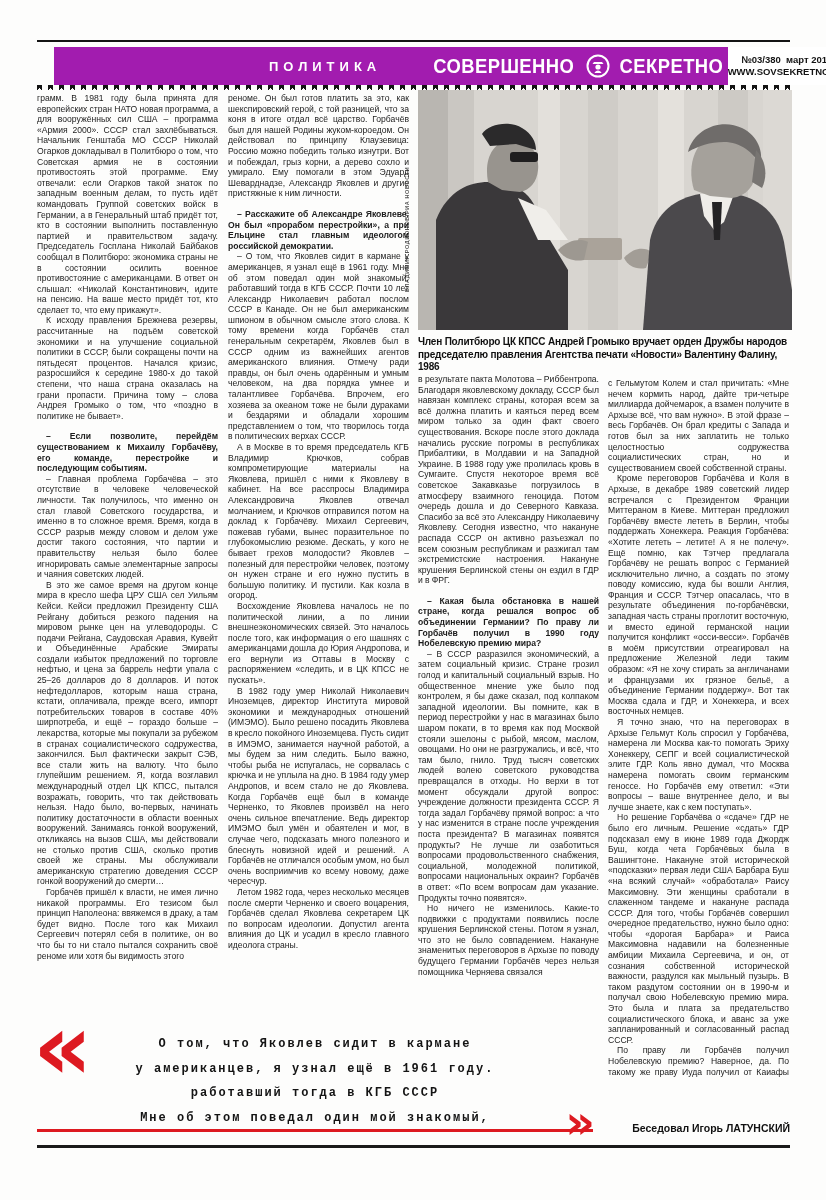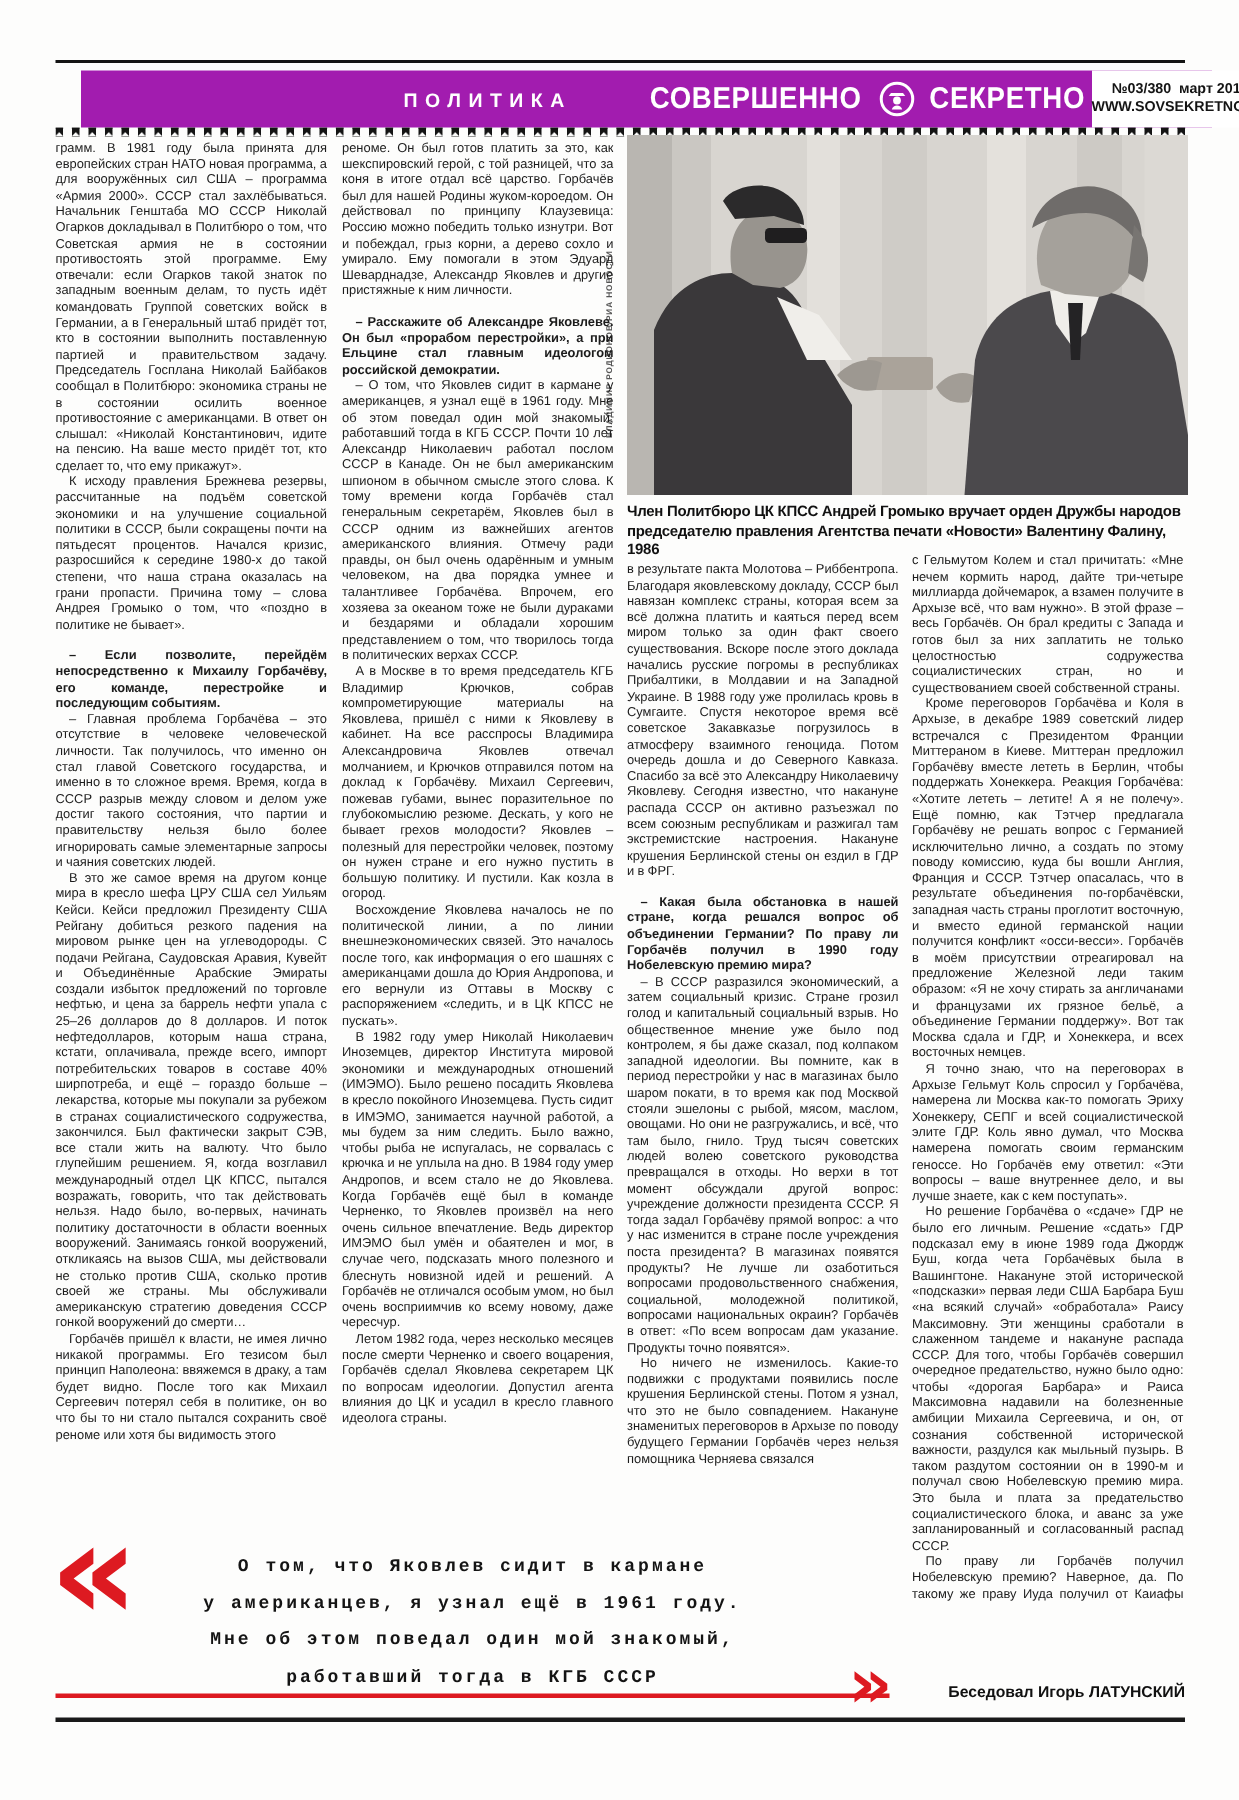--- a/index.html
+++ b/index.html
@@ -40,21 +40,21 @@
   .col p {
     font-size:8.6px; line-height:10.6px; text-align:justify; color:#1c1c1c;
     hyphens:none; word-spacing:-0.2px;
   }
   .col p.ind { text-indent:9px; }
   .col p.q  { font-weight:bold; }
   .col p.g  { margin-top:10px; }
   #col1 { left:37px;  top:93px;  height:924px; }
   #col2 { left:228px; top:93px;  height:968px; }
   #col3 { left:418px; top:374px; height:690px; }
-  #col4 { left:608px; top:368px; height:700px; }
+  #col4 { left:608px; top:378px; height:700px; }
   
   .photo-credit {
     position:absolute; left:404px; top:92px; height:200px; width:10px;
     writing-mode: vertical-rl; transform: rotate(180deg);
     font-size:5.5px; letter-spacing:.6px; color:#555; font-weight:bold; white-space:nowrap;
   }
   .photo { position:absolute; left:418px; top:90px; width:374px; height:240px; background:#cfccc7; }
   .photo svg { display:block; width:100%; height:100%; }
   .caption {
     position:absolute; left:418px; top:336px; width:374px;
@@ -140,21 +140,21 @@
       <path d="M276 100 C268 74 278 48 300 44 C322 40 338 56 338 78 C338 96 328 106 314 108 L292 106 Z" fill="#a5a19b"></path>
       <path d="M270 62 C276 38 304 28 324 38 C340 46 346 62 342 76 C336 62 322 52 306 52 C292 52 280 56 270 62 Z" fill="#6f6c6a"></path>
       <path d="M338 60 C348 70 350 86 344 98 L334 92 Z" fill="#787572"></path>
     </svg>
   </div>
   <div class="caption">Член Политбюро ЦК КПСС Андрей Громыко вручает орден Дружбы народов председателю правления Агентства печати «Новости» Валентину Фалину, 1986</div>
 
   <div class="col" id="col1">
     <p>грамм. В 1981 году была принята для европейских стран НАТО новая программа, а для вооружённых сил США – программа «Армия 2000». СССР стал захлёбываться. Начальник Генштаба МО СССР Николай Огарков докладывал в Политбюро о том, что Советская армия не в состоянии противостоять этой программе. Ему отвечали: если Огарков такой знаток по западным военным делам, то пусть идёт командовать Группой советских войск в Германии, а в Генеральный штаб придёт тот, кто в состоянии выполнить поставленную партией и правительством задачу. Председатель Госплана Николай Байбаков сообщал в Политбюро: экономика страны не в состоянии осилить военное противостояние с американцами. В ответ он слышал: «Николай Константинович, идите на пенсию. На ваше место придёт тот, кто сделает то, что ему прикажут».</p>
     <p class="ind">К исходу правления Брежнева резервы, рассчитанные на подъём советской экономики и на улучшение социальной политики в СССР, были сокращены почти на пятьдесят процентов. Начался кризис, разросшийся к середине 1980-х до такой степени, что наша страна оказалась на грани пропасти. Причина тому – слова Андрея Громыко о том, что «поздно в политике не бывает».</p>
-    <p class="ind q g">– Если позволите, перейдём непосредственно к Михаилу Горбачёву, его команде, перестройке и последующим событиям.</p>
+    <p class="ind q g">– Если позволите, перейдём существованием к Михаилу Горбачёву, его команде, перестройке и последующим событиям.</p>
     <p class="ind">– Главная проблема Горбачёва – это отсутствие в человеке человеческой личности. Так получилось, что именно он стал главой Советского государства, и именно в то сложное время. Время, когда в СССР разрыв между словом и делом уже достиг такого состояния, что партии и правительству нельзя было более игнорировать самые элементарные запросы и чаяния советских людей.</p>
     <p class="ind">В это же самое время на другом конце мира в кресло шефа ЦРУ США сел Уильям Кейси. Кейси предложил Президенту США Рейгану добиться резкого падения на мировом рынке цен на углеводороды. С подачи Рейгана, Саудовская Аравия, Кувейт и Объединённые Арабские Эмираты создали избыток предложений по торговле нефтью, и цена за баррель нефти упала с 25–26 долларов до 8 долларов. И поток нефтедолларов, которым наша страна, кстати, оплачивала, прежде всего, импорт потребительских товаров в составе 40% ширпотреба, и ещё – гораздо больше – лекарства, которые мы покупали за рубежом в странах социалистического содружества, закончился. Был фактически закрыт СЭВ, все стали жить на валюту. Что было глупейшим решением. Я, когда возглавил международный отдел ЦК КПСС, пытался возражать, говорить, что так действовать нельзя. Надо было, во-первых, начинать политику достаточности в области военных вооружений. Занимаясь гонкой вооружений, откликаясь на вызов США, мы действовали не столько против США, сколько против своей же страны. Мы обслуживали американскую стратегию доведения СССР гонкой вооружений до смерти…</p>
     <p class="ind">Горбачёв пришёл к власти, не имея лично никакой программы. Его тезисом был принцип Наполеона: ввяжемся в драку, а там будет видно. После того как Михаил Сергеевич потерял себя в политике, он во что бы то ни стало пытался сохранить своё реноме или хотя бы видимость этого</p>
   </div>
 
   <div class="col" id="col2">
     <p>реноме. Он был готов платить за это, как шекспировский герой, с той разницей, что за коня в итоге отдал всё царство. Горбачёв был для нашей Родины жуком-короедом. Он действовал по принципу Клаузевица: Россию можно победить только изнутри. Вот и побеждал, грыз корни, а дерево сохло и умирало. Ему помогали в этом Эдуард Шеварднадзе, Александр Яковлев и другие пристяжные к ним личности.</p>
     <p class="ind q g">– Расскажите об Александре Яковлеве. Он был «прорабом перестройки», а при Ельцине стал главным идеологом российской демократии.</p>
     <p class="ind">– О том, что Яковлев сидит в кармане у американцев, я узнал ещё в 1961 году. Мне об этом поведал один мой знакомый, работавший тогда в КГБ СССР. Почти 10 лет Александр Николаевич работал послом СССР в Канаде. Он не был американским шпионом в обычном смысле этого слова. К тому времени когда Горбачёв стал генеральным секретарём, Яковлев был в СССР одним из важнейших агентов американского влияния. Отмечу ради правды, он был очень одарённым и умным человеком, на два порядка умнее и талантливее Горбачёва. Впрочем, его хозяева за океаном тоже не были дураками и бездарями и обладали хорошим представлением о том, что творилось тогда в политических верхах СССР.</p>
     <p class="ind">А в Москве в то время председатель КГБ Владимир Крючков, собрав компрометирующие материалы на Яковлева, пришёл с ними к Яковлеву в кабинет. На все расспросы Владимира Александровича Яковлев отвечал молчанием, и Крючков отправился потом на доклад к Горбачёву. Михаил Сергеевич, пожевав губами, вынес поразительное по глубокомыслию резюме. Дескать, у кого не бывает грехов молодости? Яковлев – полезный для перестройки человек, поэтому он нужен стране и его нужно пустить в большую политику. И пустили. Как козла в огород.</p>
@@ -177,22 +177,22 @@
     <p class="ind">Но решение Горбачёва о «сдаче» ГДР не было его личным. Решение «сдать» ГДР подсказал ему в июне 1989 года Джордж Буш, когда чета Горбачёвых была в Вашингтоне. Накануне этой исторической «подсказки» первая леди США Барбара Буш «на всякий случай» «обработала» Раису Максимовну. Эти женщины сработали в слаженном тандеме и накануне распада СССР. Для того, чтобы Горбачёв совершил очередное предательство, нужно было одно: чтобы «дорогая Барбара» и Раиса Максимовна надавили на болезненные амбиции Михаила Сергеевича, и он, от сознания собственной исторической важности, раздулся как мыльный пузырь. В таком раздутом состоянии он в 1990-м и получал свою Нобелевскую премию мира. Это была и плата за предательство социалистического блока, и аванс за уже запланированный и согласованный распад СССР.</p>
     <p class="ind">По праву ли Горбачёв получил Нобелевскую премию? Наверное, да. По такому же праву Иуда получил от Каиафы свои 30 сребреников.</p>
 
   </div>
 
   <div class="pullquote">
     <span class="pq-open">«</span>
     <div class="pq-lines">
       <div>О том, что Яковлев сидит в кармане</div>
       <div>у американцев, я узнал ещё в 1961 году.</div>
+      <div>работавший тогда в КГБ СССР</div>
       <div>Мне об этом поведал один мой знакомый,</div>
-      <div>работавший тогда в КГБ СССР</div>
     </div>
     <span class="pq-close">»</span>
   </div>
 
   <div class="byline">Беседовал Игорь ЛАТУНСКИЙ</div>
   <div class="bottomline"></div>
 
 </div>
 
 </body></html>

